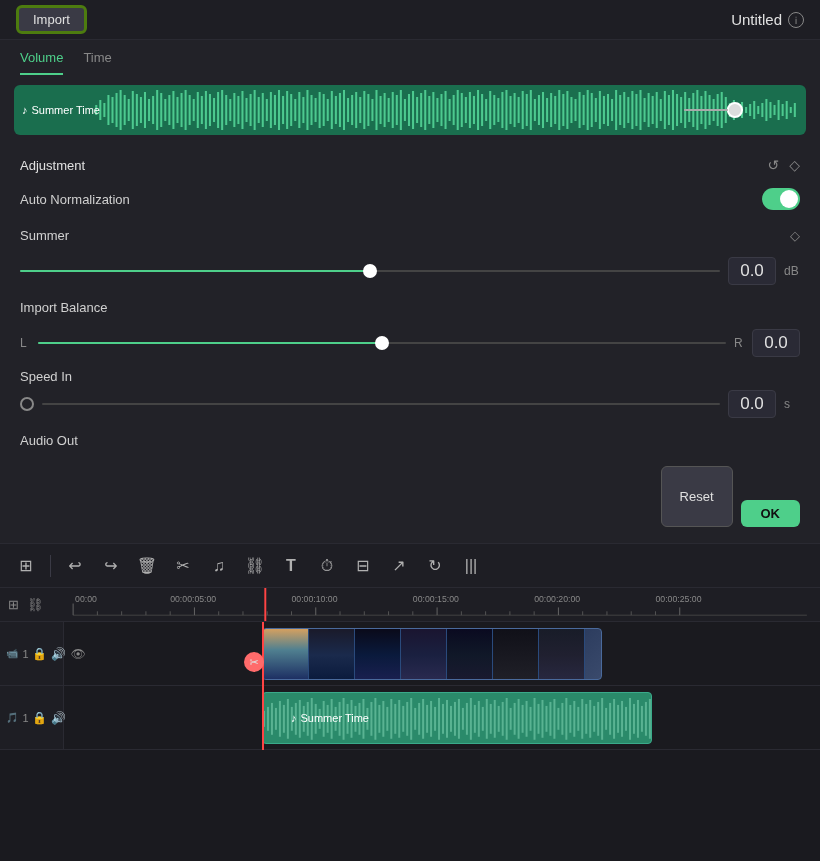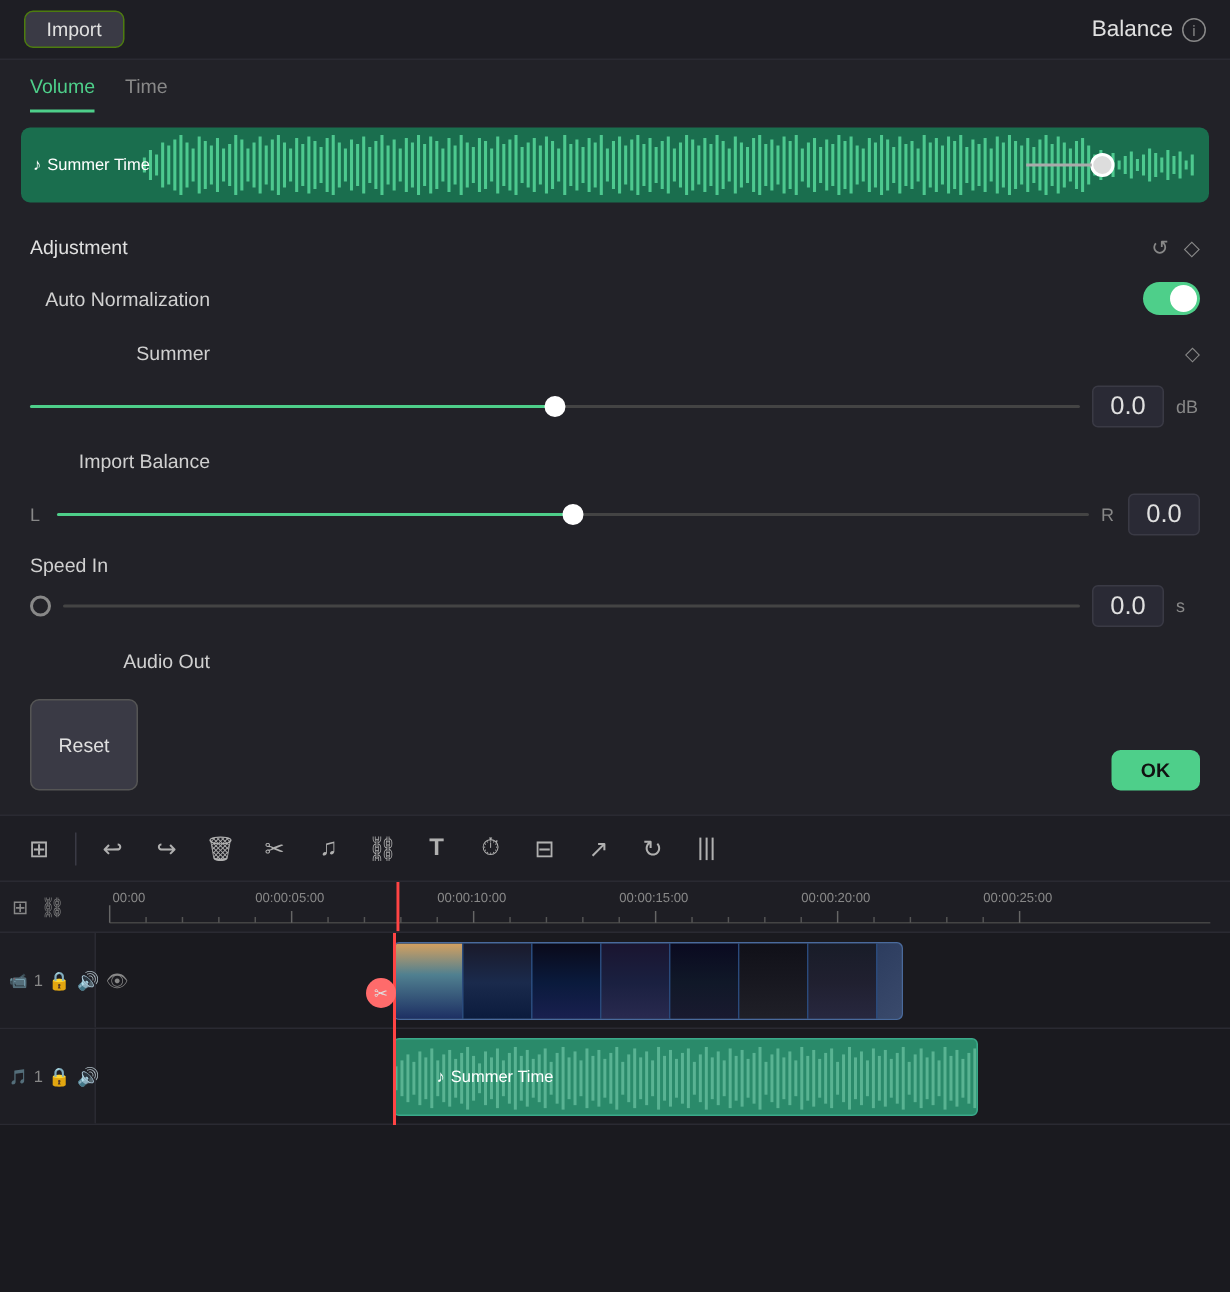--- a/index.html
+++ b/index.html
@@ -17,21 +17,21 @@
       background: #1e1e24;
       height: 40px;
       display: flex;
       align-items: center;
       justify-content: space-between;
       padding: 0 16px;
       border-bottom: 1px solid #2a2a32;
     }
     .import-btn {
       background: #3a3a45;
-      border: 1px solid #4d7c0f;
+      border: 3px solid #4d7c0f;
       color: #e0e0e0;
       padding: 4px 14px;
       border-radius: 6px;
       font-size: 13px;
       cursor: pointer;
     }
     .title-area {
       display: flex;
       align-items: center;
       gap: 6px;
@@ -95,21 +95,21 @@
     }
     .waveform-svg {
       position: absolute;
       top: 0; left: 0; right: 0; bottom: 0;
       width: 100%; height: 100%;
     }
 
     
     .section-header {
       display: flex;
-      align-items: flex-start;
+      align-items: center;
       justify-content: space-between;
       padding: 12px 20px 8px;
     }
     .section-title {
       font-size: 13px;
       color: #e0e0e0;
       font-weight: 500;
     }
     .section-icons {
       display: flex; gap: 10px;
@@ -121,21 +121,20 @@
       background: none; border: none;
     }
 
     
     .control-row {
       display: flex;
       align-items: center;
       padding: 6px 20px;
       gap: 8px;
       min-height: 36px;
-      text-align: right;
     }
     .control-label {
       font-size: 13px;
       color: #d0d0d0;
       min-width: 120px;
     }
     .toggle-switch {
       margin-left: auto;
       width: 38px; height: 22px;
       background: #4ecf8a;
@@ -223,21 +222,21 @@
       width: 14px; height: 14px;
       border: 2px solid #888;
       border-radius: 50%;
       background: transparent;
       flex-shrink: 0;
     }
 
     
     .button-row {
       display: flex;
-      justify-content: space-between;
+      justify-content: flex-end;
       gap: 8px;
       padding: 8px 20px;
     }
     .reset-btn {
       background: #3a3a45;
       border: 1px solid #555;
       color: #e0e0e0;
       padding: 6px 18px;
       border-radius: 6px;
       font-size: 13px;
@@ -421,21 +420,21 @@
       z-index: 12;
       transform: translateX(-50%);
     }
   </style>
 </head>
 <body>
 
 <div class="top-bar">
   <button class="import-btn">Import</button>
   <div class="title-area">
-    <span class="title-text">Balance</span>
+    <span class="title-text">Untitled</span>
     <div class="info-icon">ℹ</div>
   </div>
 </div>
 
 <div class="panel">
 
   <div class="tabs">
     <div class="tab active">Volume</div>
     <div class="tab">Time</div>
   </div>

